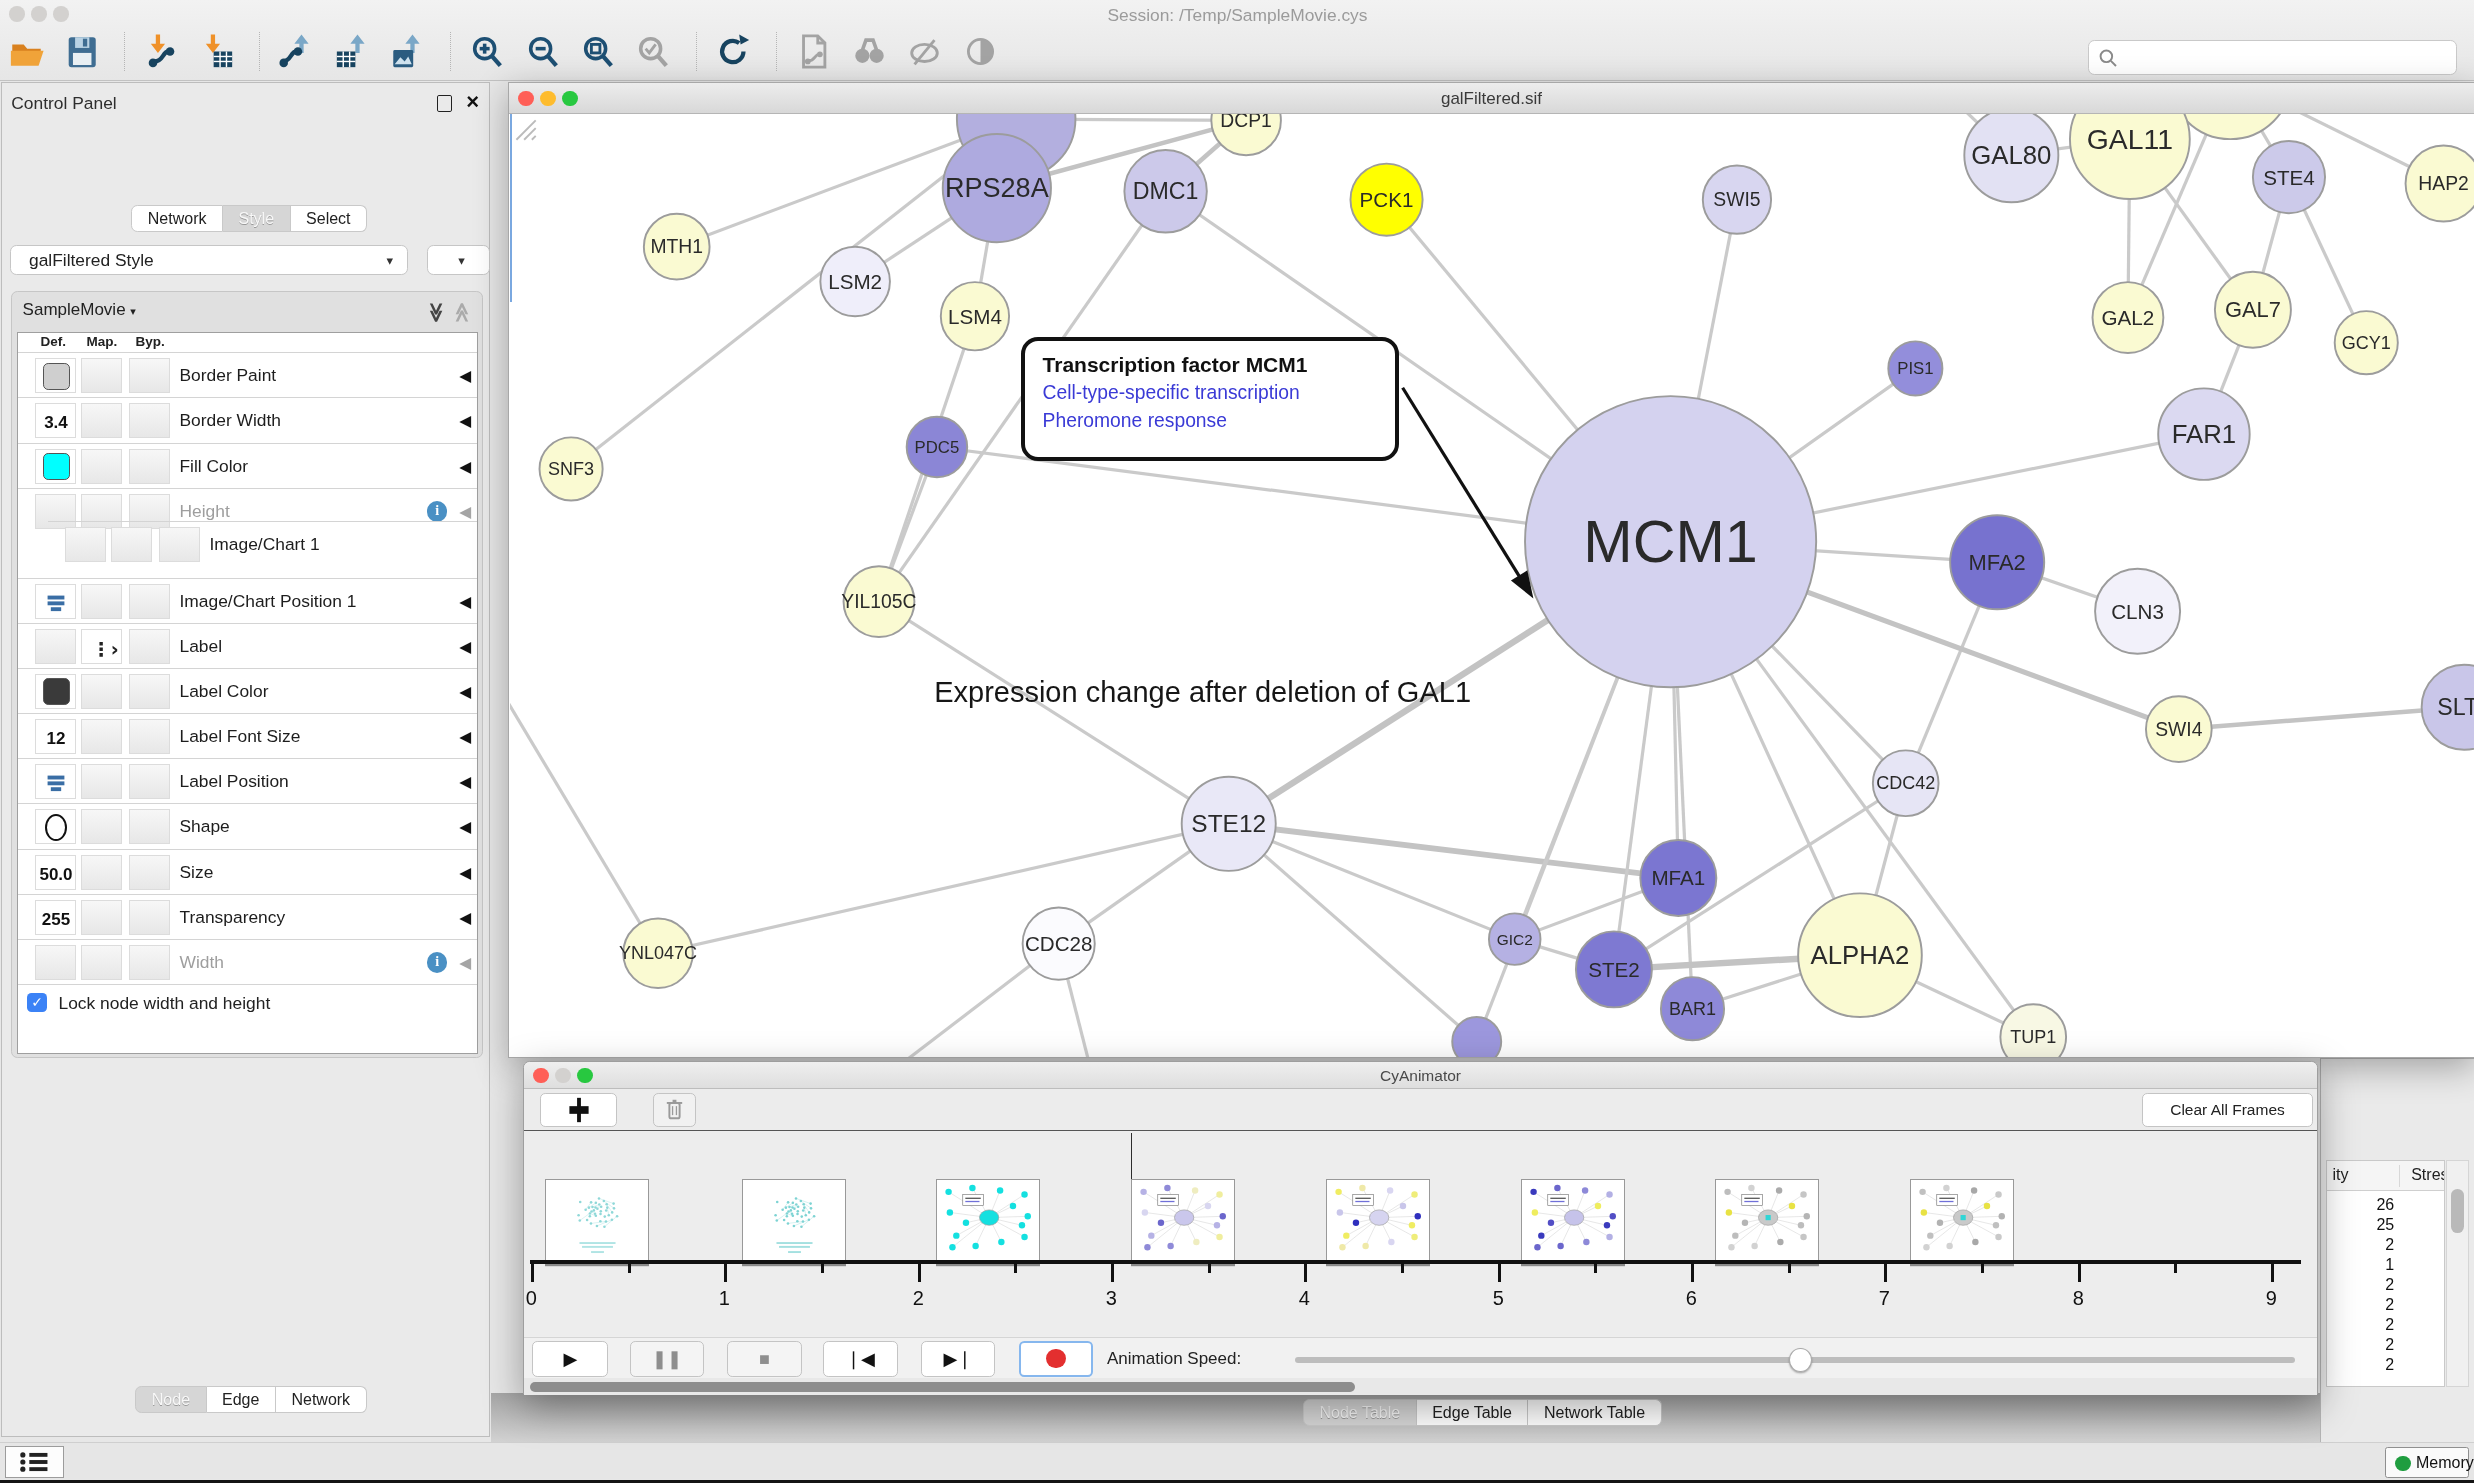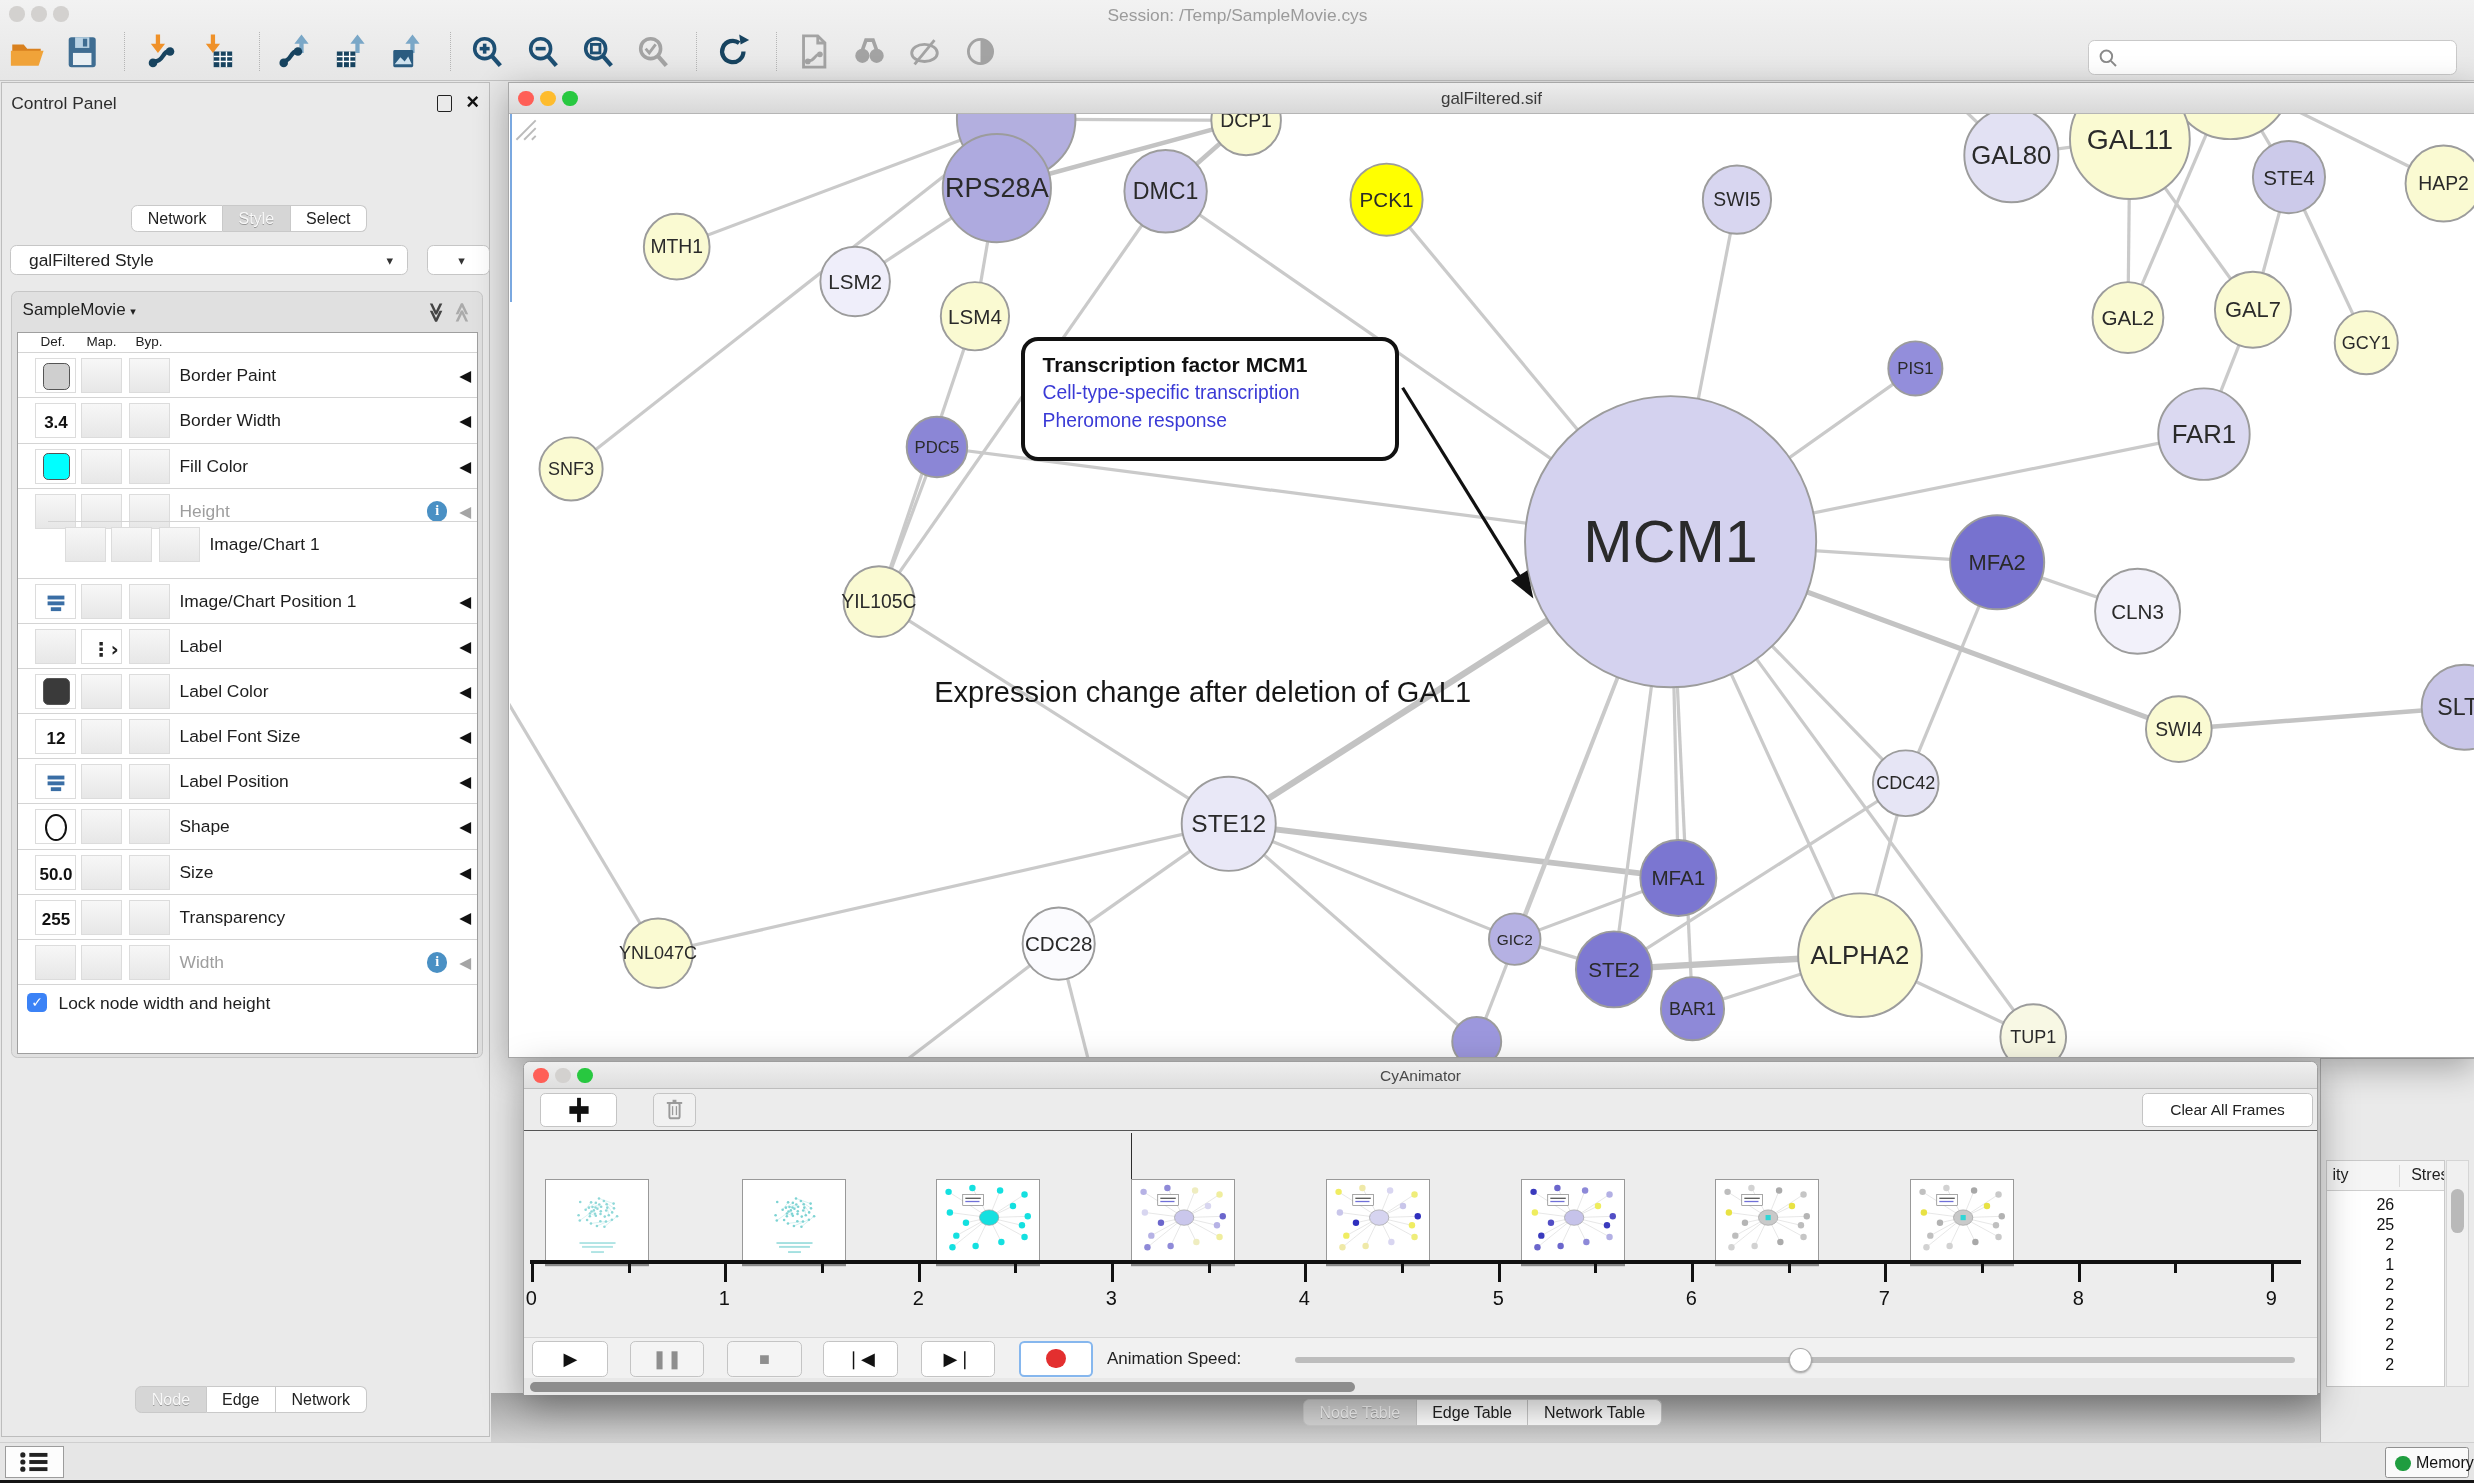--- a/index.html
+++ b/index.html
@@ -45,21 +45,21 @@
   #style-aux .caret { right:24.5px; }
   #props-panel { position:absolute; left:9px; top:208px; width:472px; height:767px;
     background:#e0e0e0; border:0.6px solid #c6c6c6; border-radius:6.4px; }
   #props-header { position:absolute; left:10.3px; top:7.7px; font-size:17px; color:#222; }
   #props-header .caret { font-size:11px; }
   .chev { position:absolute; top:9px; font-size:19.3px; font-weight:bold; color:#444;
     transform:rotate(90deg); }
   .chev.up { transform:rotate(-90deg); color:#aaa; }
   #props-table { position:absolute; left:5.2px; top:40px; width:461px; height:722px;
     background:#fff; border:1.3px solid #9f9f9f; overflow:hidden; }
-  #pcols { position:absolute; left:0; top:0; width:100%; height:18px; font-weight:normal;
+  #pcols { position:absolute; left:0; top:0; width:100%; height:18px; font-weight:bold;
     font-size:13.5px; color:#222; }
   #pcols span { position:absolute; top:1.3px; }
   .prow { position:absolute; left:0; width:100%; height:45px; border-top:0.6px solid #d4d4d4; }
   .pcell { position:absolute; top:5.2px; width:41px; height:35px;
     background:linear-gradient(#f7f7f7,#e7e7e7); border:0.6px solid #dcdcdc; }
   .pswatch { position:absolute; left:6.4px; top:3.2px; width:27px; height:27px;
     border:1.3px solid #555; border-radius:5.2px; }
   .pnum { position:absolute; width:100%; text-align:center; top:9px; font-weight:bold; font-size:17px; color:#111; }
   .pshape { position:absolute; left:8.4px; top:3.9px; width:22px; height:27px;
     border:2.6px solid #111; border-radius:50%; background:#fff; }

